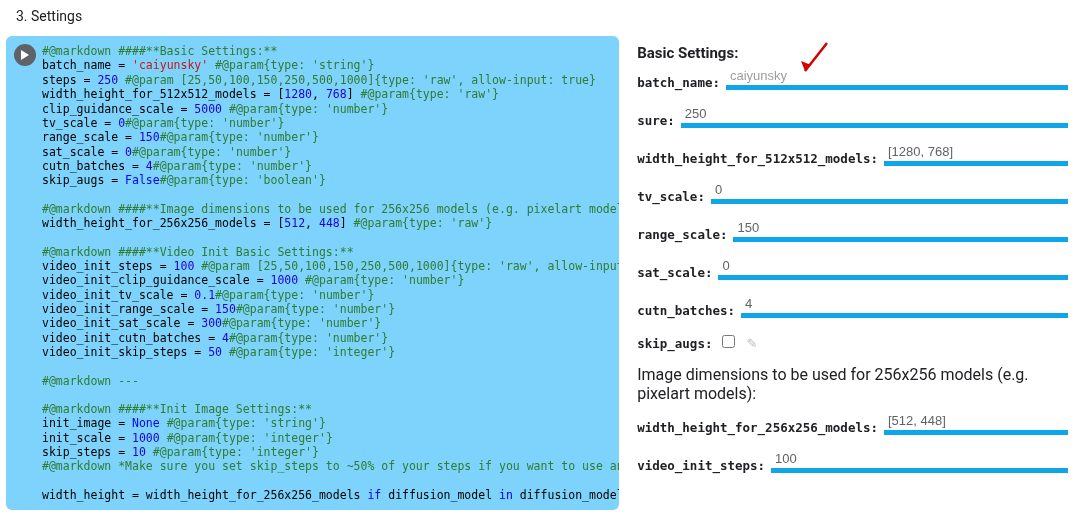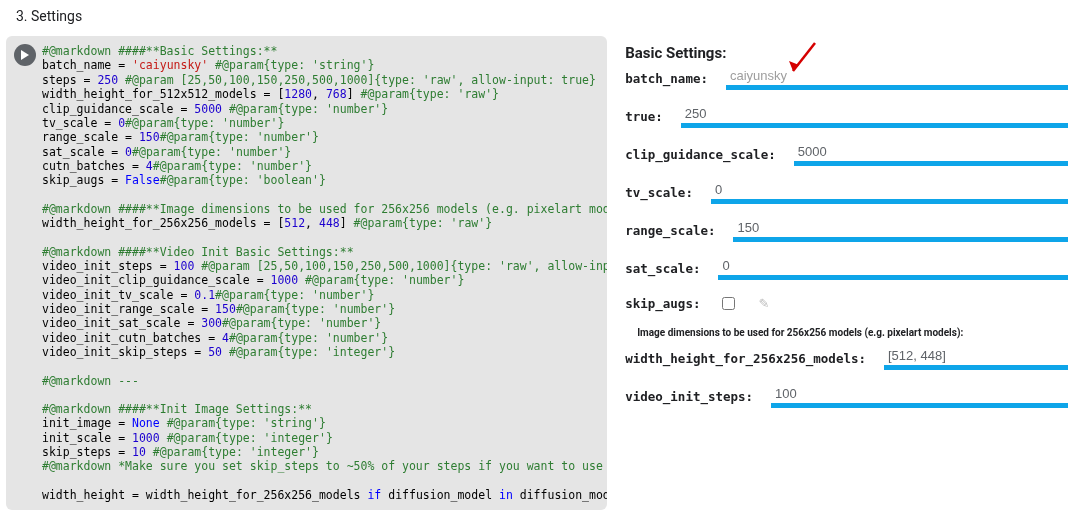--- a/index.html
+++ b/index.html
@@ -18,21 +18,21 @@
     font-weight: 400;
     padding: 8px 16px 12px 16px;
   }
   .main-row {
     display: flex;
     flex-direction: row;
     align-items: flex-start;
   }
   .code-cell {
     width: 616px;
-    background: #e5e5e5;
+    background: #7dd3fc;
     border-radius: 6px;
     margin-left: 6px;
     padding: 8px 0 8px 0;
     position: relative;
     overflow: hidden;
   }
   .run-button {
     position: absolute;
     left: 8px;
     top: 8px;
@@ -66,30 +66,29 @@
     flex: 1;
     padding: 0 12px 0 18px;
     position: relative;
   }
   .form-panel h3 {
     font-size: 15px;
     font-weight: 700;
     margin: 8px 0 4px 0;
   }
   .form-panel h4 {
-    font-size: 10px;
-    font-weight: 700;
-    margin: 14px 0 8px 12px;
+    font-size: 16px;
+    font-weight: 400;
+    margin: 14px 0 8px 0;
   }
   .field-row {
     display: flex;
-    align-items: center;
+    align-items: flex-end;
     margin: 0 0 14px 0;
     font-size: 13px;
-    gap: 12px;
   }
   .field-label {
     font-family: "Menlo", "Consolas", monospace;
     font-weight: 700;
     font-size: 12.5px;
     margin-right: 6px;
     white-space: nowrap;
   }
   .field-input {
     flex: 1;
@@ -138,38 +137,42 @@
       <polygon points="8,30 4,20 14,24" fill="#d50000"></polygon>
     </svg>
 
     <h3>Basic Settings:</h3>
 
     <div class="field-row">
       <span class="field-label">batch_name:</span>
       <input class="field-input" type="text" style="color: rgb(158, 158, 158);" value="caiyunsky">
     </div>
     <div class="field-row">
-      <span class="field-label">true:</span>
+      <span class="field-label">sure:</span>
       <input class="field-input" type="text" value="250" style="">
     </div>
     <div class="field-row">
-      <span class="field-label">clip_guidance_scale:</span>
-      <input class="field-input" type="text" value="5000" style="">
+      <span class="field-label">width_height_for_512x512_models:</span>
+      <input class="field-input" type="text" value="[1280, 768]" style="">
     </div>
     <div class="field-row">
       <span class="field-label">tv_scale:</span>
       <input class="field-input" type="text" value="0" style="">
     </div>
     <div class="field-row">
       <span class="field-label">range_scale:</span>
       <input class="field-input" type="text" value="150" style="">
     </div>
     <div class="field-row">
       <span class="field-label">sat_scale:</span>
       <input class="field-input" type="text" value="0" style="">
+    </div>
+    <div class="field-row">
+      <span class="field-label">cutn_batches:</span>
+      <input class="field-input" type="text" value="4" style="">
     </div>
     <div class="field-row" style="margin-bottom:8px;margin-top:7px;">
       <span class="field-label">skip_augs:</span>
       <input type="checkbox" style="">
       <span class="pencil">✎</span>
     </div>
 
     <h4>Image dimensions to be used for 256x256 models (e.g. pixelart models):</h4>
     <div class="field-row">
       <span class="field-label">width_height_for_256x256_models:</span>

